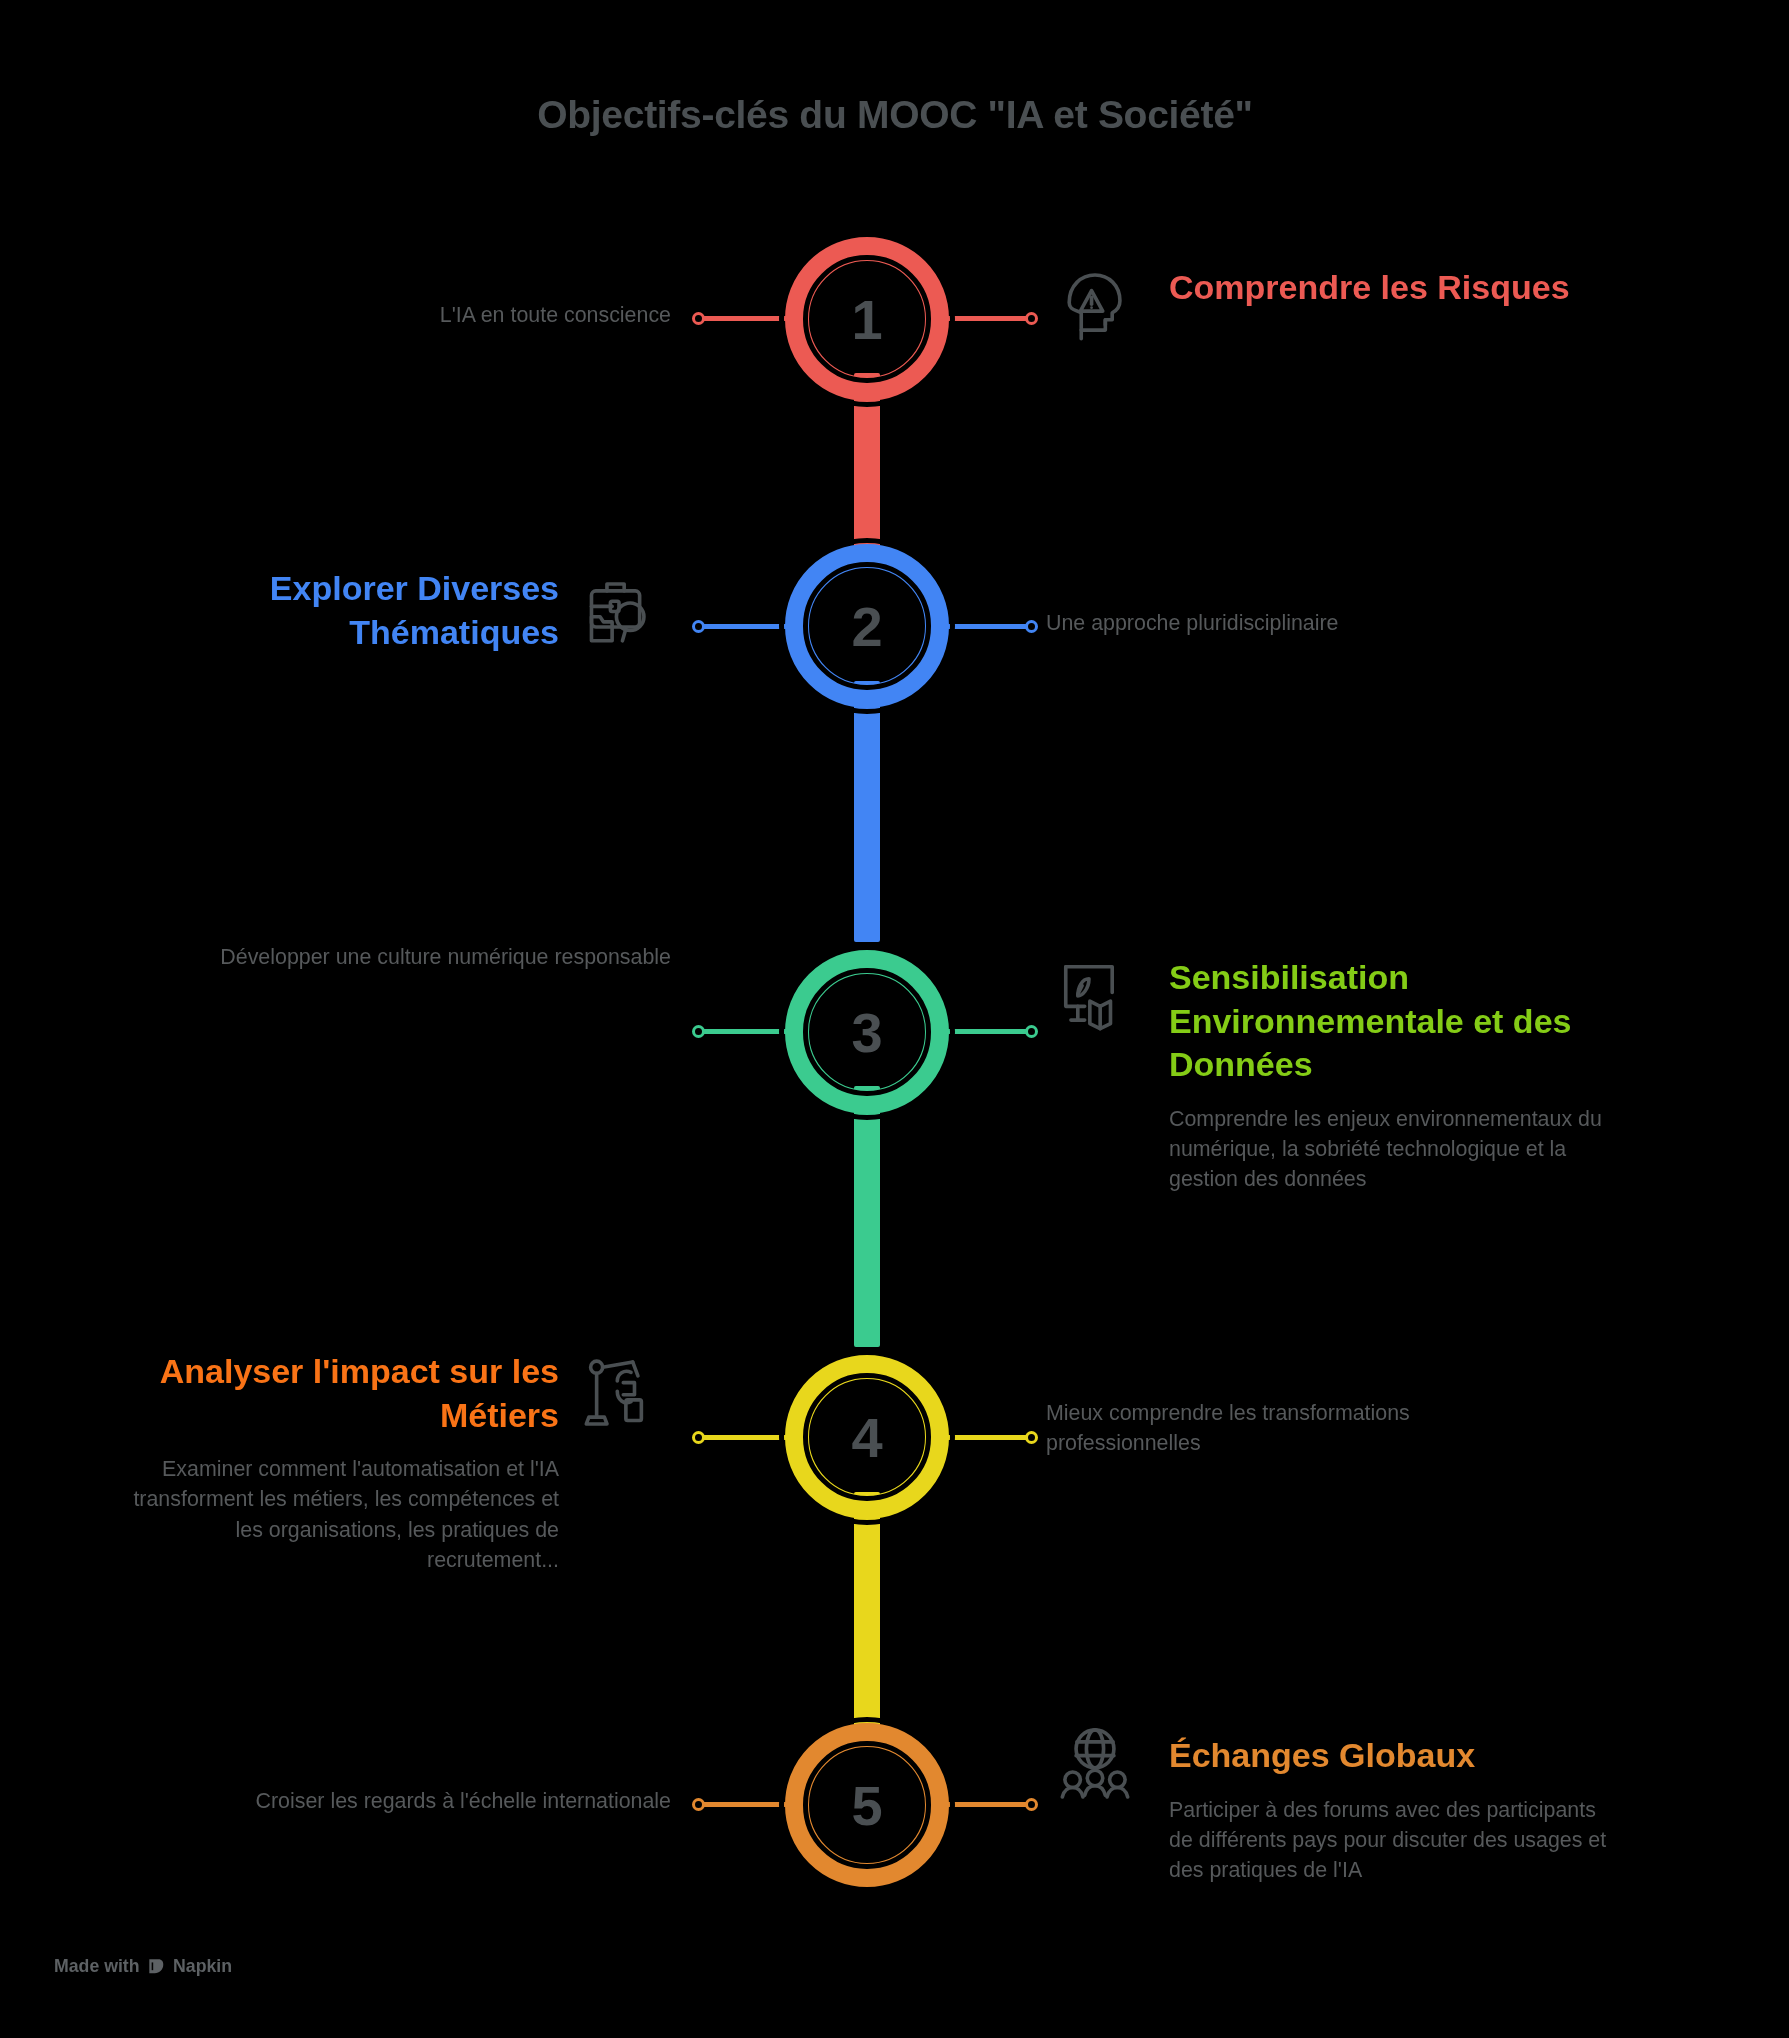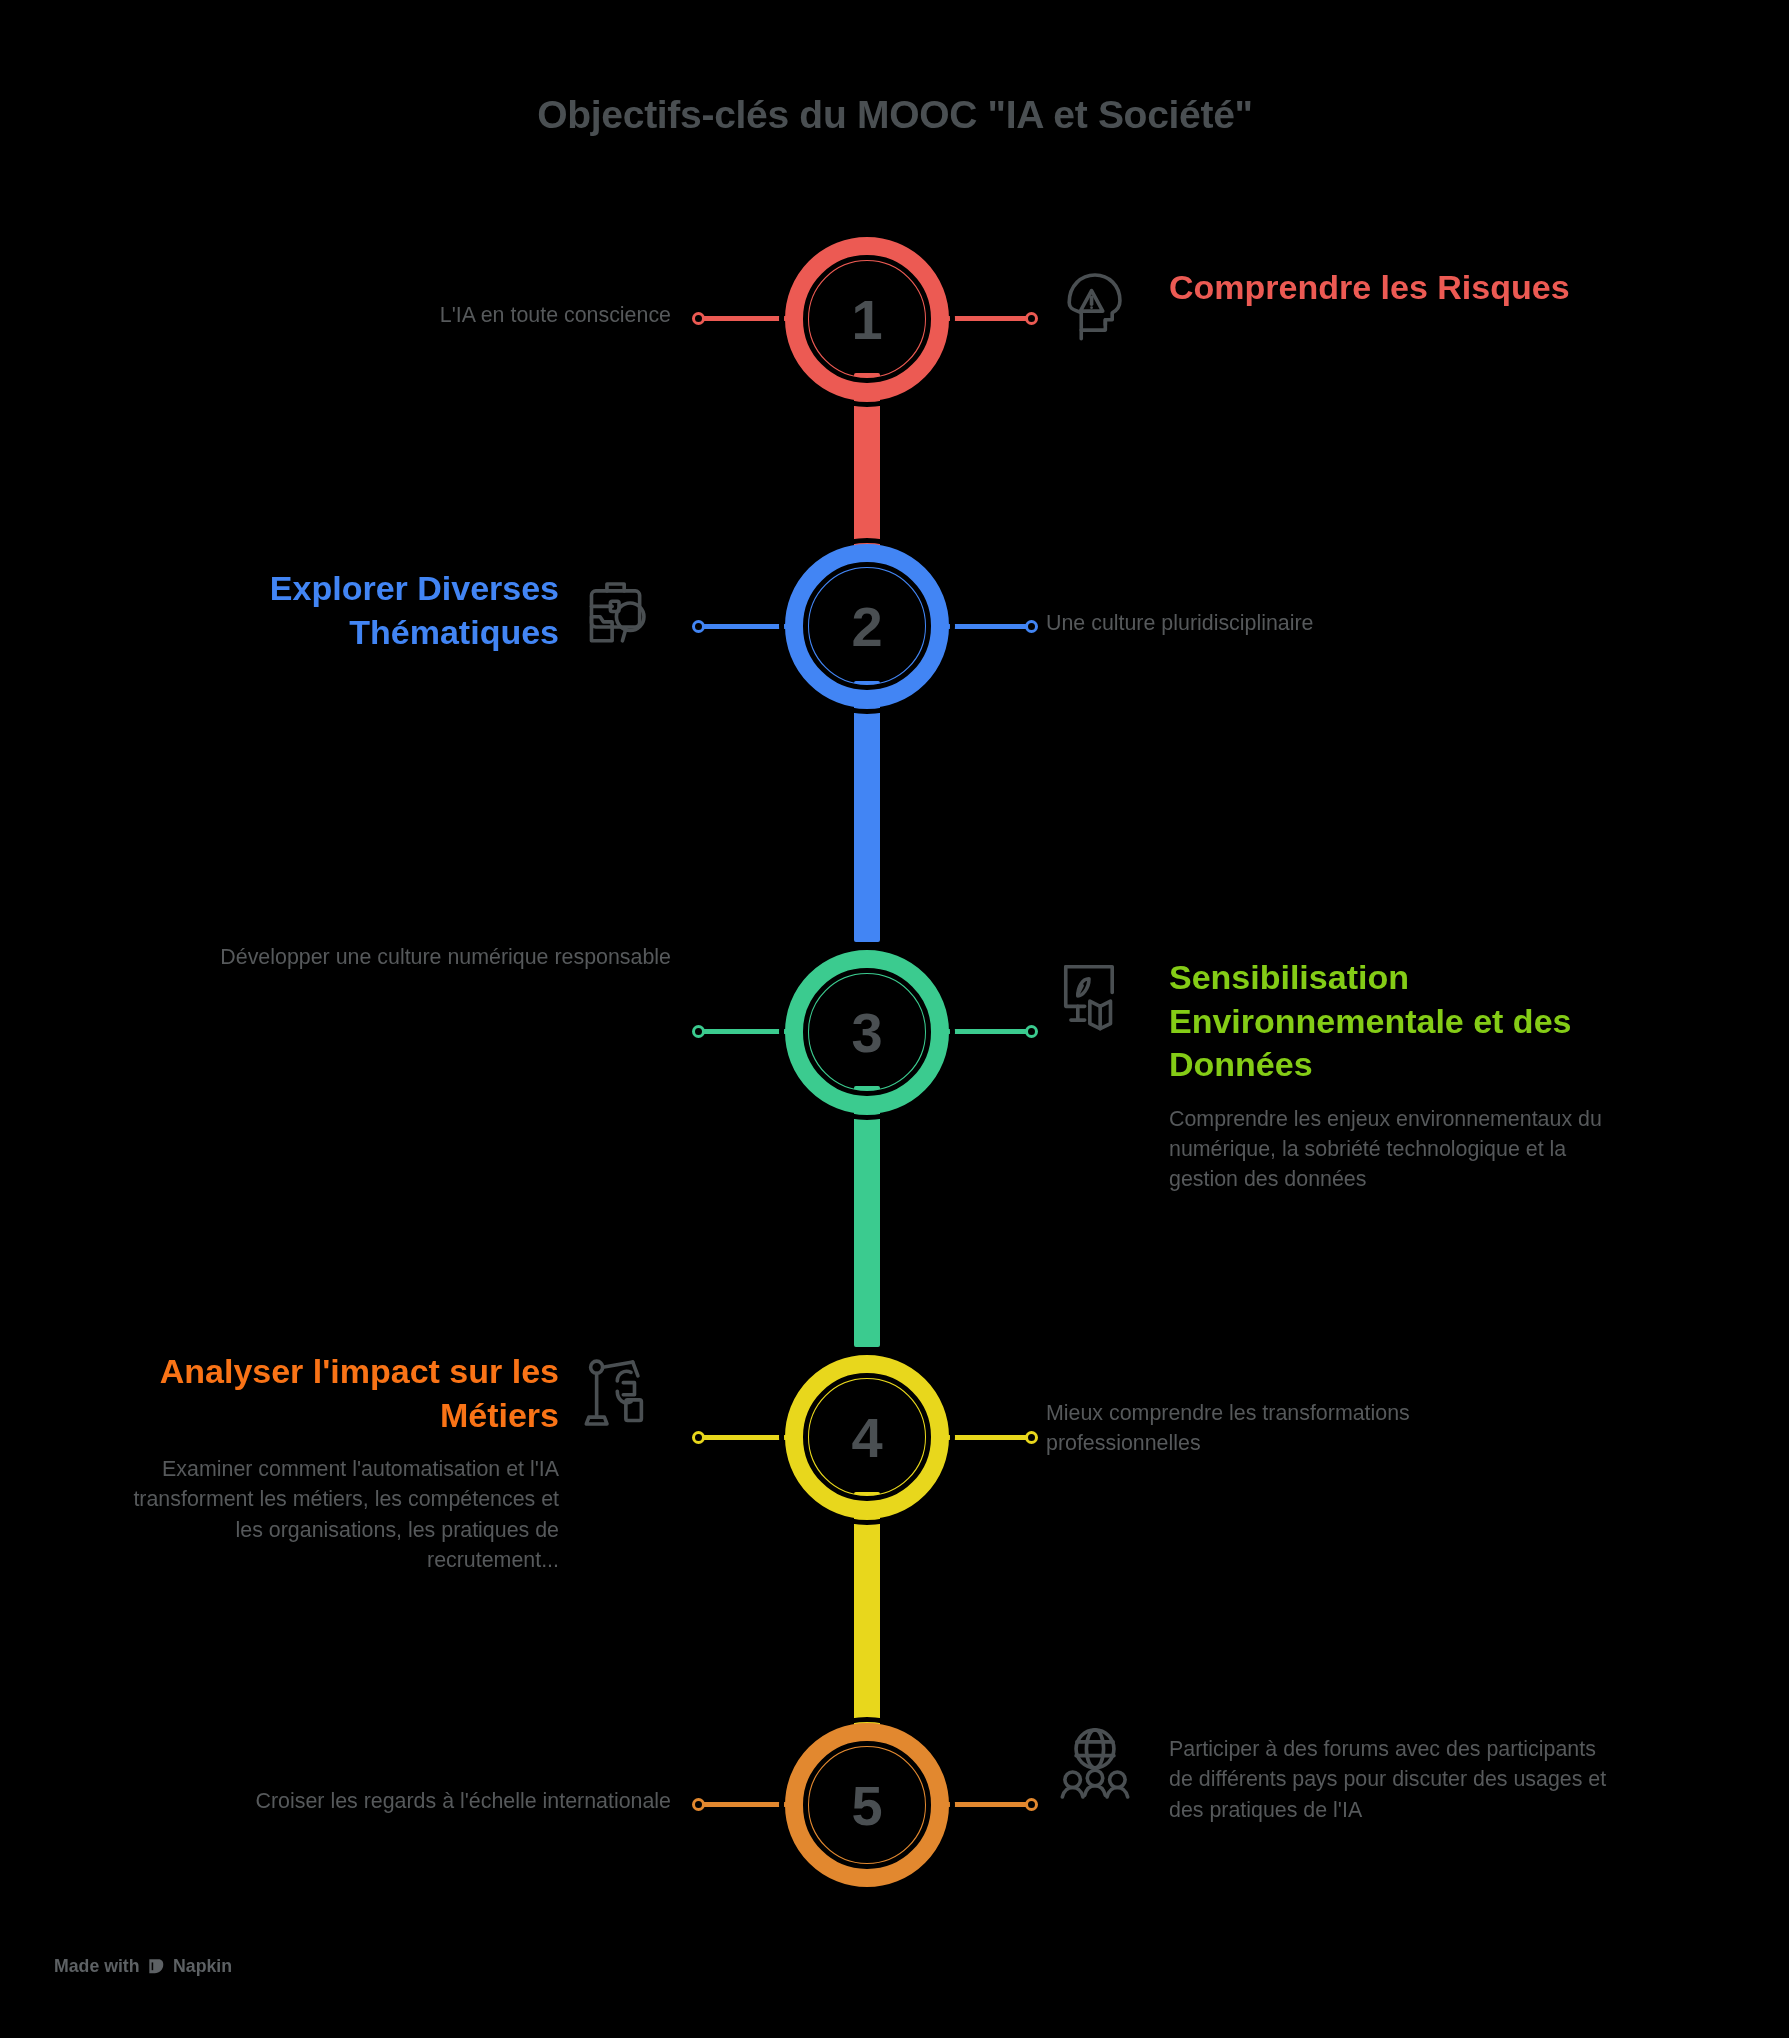--- a/index.html
+++ b/index.html
@@ -138,21 +138,21 @@
     <rect x="40" y="34" width="10" height="12" rx="2"></rect>
     <path d="M18 58 L18 80 L42 80 L42 58 L32 58 L28 52 L18 52 Z"></path>
     <circle cx="63" cy="52" r="16"></circle>
     <path d="M58 66 L54 80"></path>
   </svg>
 </div>
 <div class="block left" style="left:112px;top:567px;width:447px;">
   <div class="heading" style="color:#4285F4;">Explorer Diverses Thématiques</div>
 </div>
 <div class="block right" style="left:1046px;top:608px;width:522px;">
-  <div class="plain">Une culture pluridisciplinaire</div>
+  <div class="plain">Une approche pluridisciplinaire</div>
 </div>
 
 <div class="node" style="top:950px;border-color:#3BCB8F;">
   <div class="node-num">3</div>
 </div>
 <div class="conn" style="left:701px;top:1029px;width:101px;background:#3BCB8F;"></div>
 <div class="dot" style="left:692px;top:1025px;border-color:#3BCB8F;"></div>
 <div class="conn" style="left:932px;top:1029px;width:101px;background:#3BCB8F;"></div>
 <div class="dot" style="left:1025px;top:1025px;border-color:#3BCB8F;"></div>
 
@@ -224,20 +224,21 @@
     <path d="M29 22 L71 22 M28 38 L72 38"></path>
     <circle cx="24" cy="66" r="9"></circle>
     <circle cx="50" cy="64" r="9"></circle>
     <circle cx="76" cy="66" r="9"></circle>
     <path d="M12 86 C14 78 18 75 24 75 C30 75 34 78 36 86"></path>
     <path d="M38 84 C40 76 44 73 50 73 C56 73 60 76 62 84"></path>
     <path d="M64 86 C66 78 70 75 76 75 C82 75 86 78 88 86"></path>
   </svg>
 </div>
 <div class="block right" style="left:1169px;top:1734px;width:438px;">
+  <div class="heading" style="color:#E2882F;">Échanges Globaux</div>
   <div class="sub">Participer à des forums avec des participants de différents pays pour discuter des usages et des pratiques de l'IA</div>
 </div>
 
 <div id="footer">
   <span>Made with</span>
   <span class="napkin-mark">
     <svg viewBox="0 0 24 24" width="18.6" height="18.6">
       <path d="M3 3 L15 3 C19 3 21 6 21 10 C21 16 16 21 10 21 L3 21 Z" fill="#5d6164"></path>
       <path d="M7 7 L7 17" stroke="#000" stroke-width="2"></path>
     </svg>

